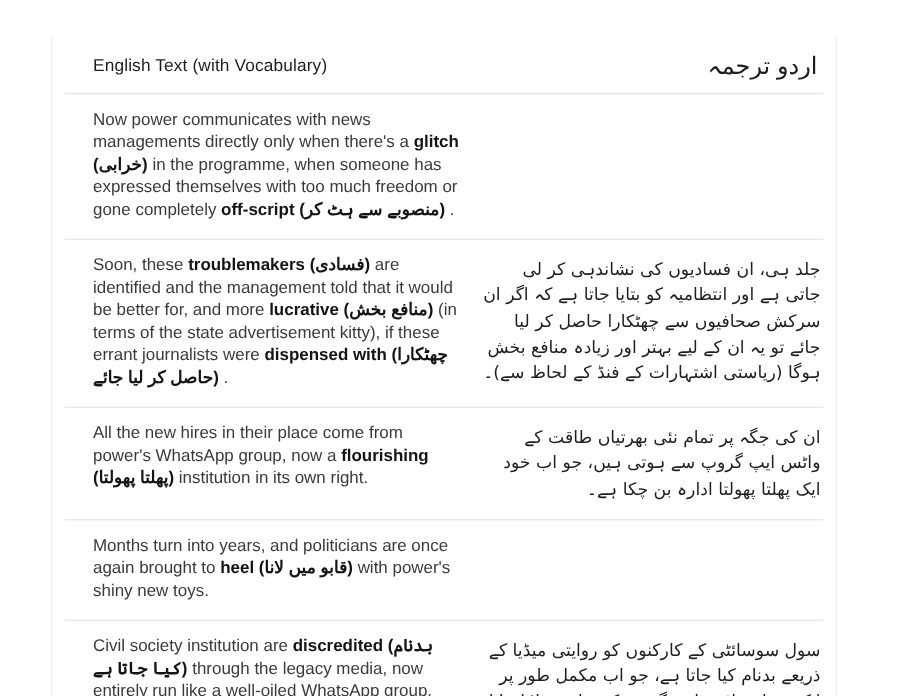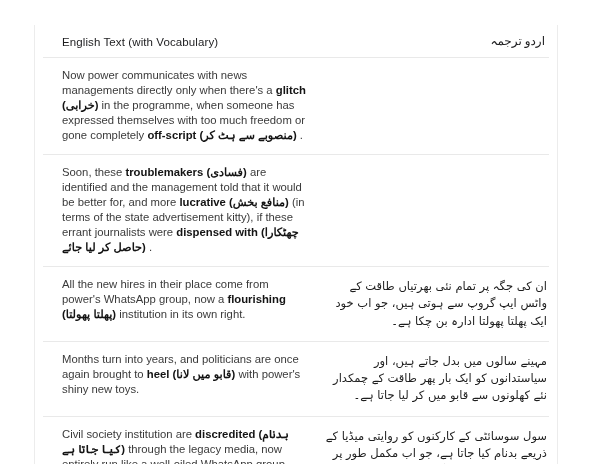--- a/index.html
+++ b/index.html
@@ -34,23 +34,23 @@
     border-bottom: 1px solid #e9e9e9;
   }
   .header-en {
     font-weight: normal;
     font-size: 11.5px;
     color: #1d1d1f;
     letter-spacing: 0.1px;
   }
   .header-ur {
     direction: rtl;
-    font-size: 12px;
+    font-size: 16px;
     color: #1d1d1f;
-    font-family: Liberation Serif, serif;
+    font-family: Liberation Sans, sans-serif;
     padding-right: 4px;
   }
   .t-row {
     display: flex;
     gap: 12px;
     padding: 10px 10px 12px 27px;
     position: relative;
   }
   .col-en {
     width: 248px;
@@ -81,28 +81,28 @@
   <div class="header-row">
     <span class="header-en">English Text (with Vocabulary)</span>
     <span class="header-ur" dir="rtl">اردو ترجمہ</span>
   </div>
   <div>
       <div class="t-row">
         <div class="col-en"><span>Now power communicates with news managements directly only when there's a </span><span class="vocab">glitch (خرابی)</span><span> in the programme, when someone has expressed themselves with too much freedom or gone completely </span><span class="vocab">off-script (منصوبے سے ہٹ کر)</span><span> .</span></div>
       </div>
       <div class="t-row">
         <div class="col-en"><span>Soon, these </span><span class="vocab">troublemakers (فسادی)</span><span> are identified and the management told that it would be better for, and more </span><span class="vocab">lucrative (منافع بخش)</span><span> (in terms of the state advertisement kitty), if these errant journalists were </span><span class="vocab">dispensed with (چھٹکارا حاصل کر لیا جائے)</span><span> .</span></div>
+        <div class="col-ur" dir="rtl">جلد ہی، ان فسادیوں کی نشاندہی کر لی جاتی ہے اور انتظامیہ کو بتایا جاتا ہے کہ اگر ان سرکش صحافیوں سے چھٹکارا حاصل کر لیا جائے تو یہ ان کے لیے بہتر اور زیادہ منافع بخش ہوگا (ریاستی اشتہارات کے فنڈ کے لحاظ سے)۔</div>
       </div>
       <div class="t-row">
         <div class="col-en"><span>All the new hires in their place come from power's WhatsApp group, now a </span><span class="vocab">flourishing (پھلتا پھولتا)</span><span> institution in its own right.</span></div>
         <div class="col-ur" dir="rtl">ان کی جگہ پر تمام نئی بھرتیاں طاقت کے واٹس ایپ گروپ سے ہوتی ہیں، جو اب خود ایک پھلتا پھولتا ادارہ بن چکا ہے۔</div>
       </div>
       <div class="t-row">
         <div class="col-en"><span>Months turn into years, and politicians are once again brought to </span><span class="vocab">heel (قابو میں لانا)</span><span> with power's shiny new toys.</span></div>
-        <div class="col-ur" dir="rtl">مہینے سالوں میں بدل جاتے ہیں، اور سیاستدانوں کو ایک بار پھر طاقت کے چمکدار نئے کھلونوں سے قابو میں کر لیا جاتا ہے۔</div>
       </div>
       <div class="t-row">
         <div class="col-en"><span>Civil society institution are </span><span class="vocab">discredited (بدنام کیا جاتا ہے)</span><span> through the legacy media, now entirely run like a well-oiled WhatsApp group.</span></div>
         <div class="col-ur" dir="rtl">سول سوسائٹی کے کارکنوں کو روایتی میڈیا کے ذریعے بدنام کیا جاتا ہے، جو اب مکمل طور پر ایک منظم واٹس ایپ گروپ کی طرح چلایا جاتا ہے۔</div>
       </div>
     </div>
 
 </div>
 
 </body></html>

